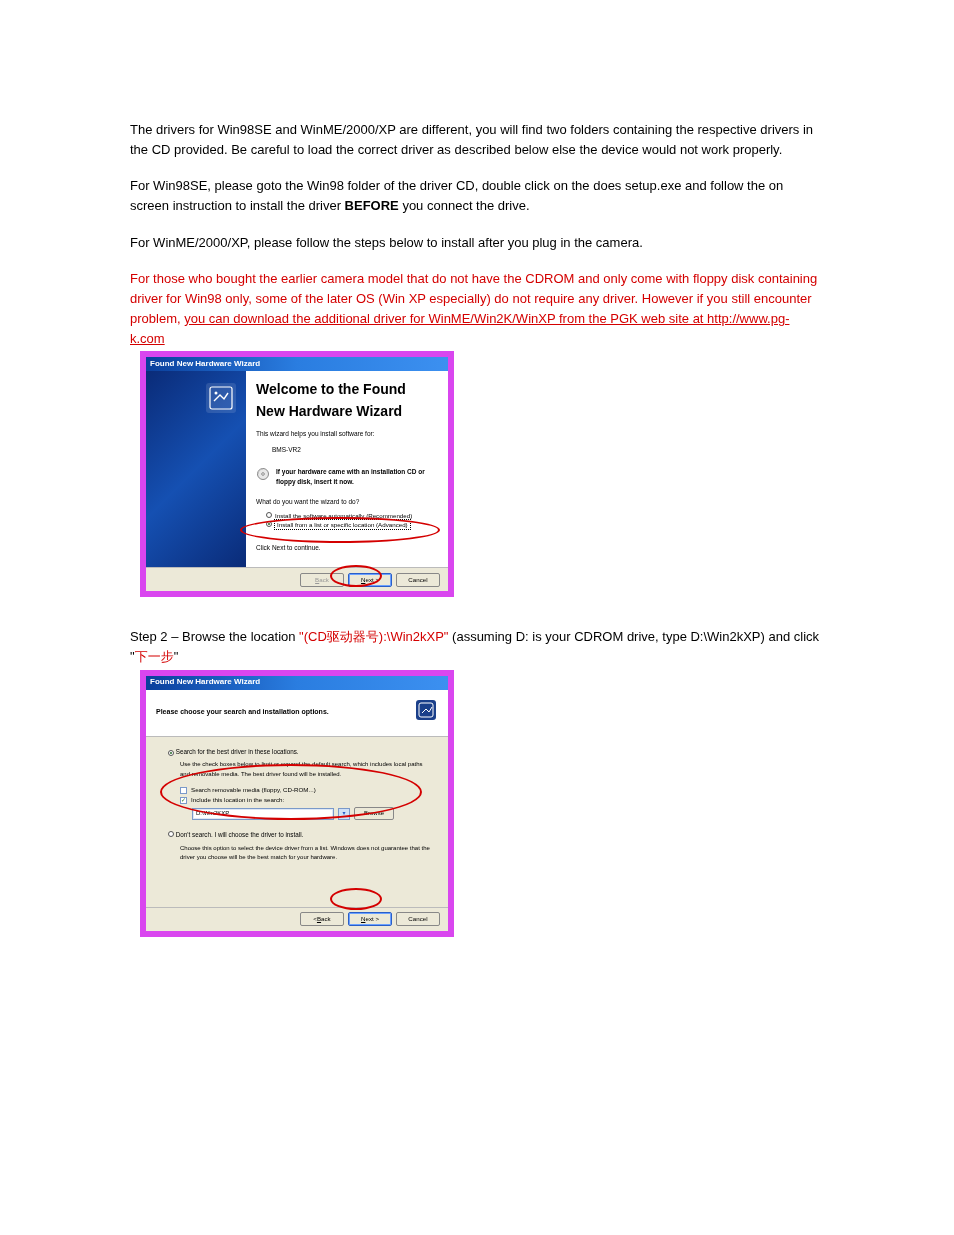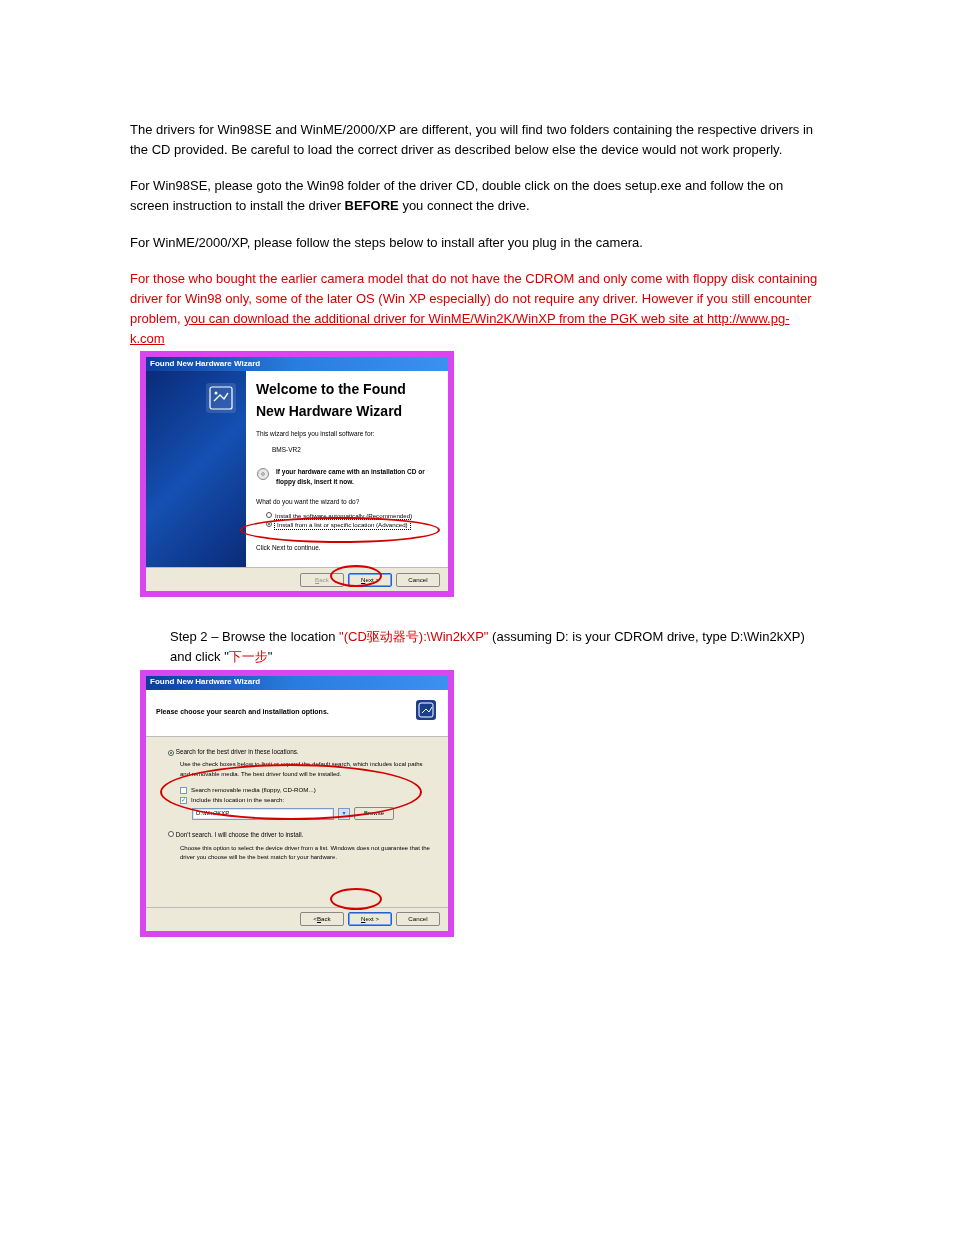--- a/index.html
+++ b/index.html
@@ -12,21 +12,21 @@
     color: #000;
     position: relative;
     padding: 120px 130px 0 130px;
   }
   .doc-text { line-height: 1.55; }
   .doc-text p { margin-bottom: 2px; }
   .spacer { height: 14px; }
   .red { color: #d40000; }
   .redlink { color: #d40000; text-decoration: underline; }
   .step-line { margin-top: 28px; margin-bottom: 12px; }
-  .step-line2 { margin-top: 30px; margin-bottom: 12px; margin-left: 40px; }
+  .step-line2 { margin-top: 30px; margin-bottom: 12px; }
 
   
   .dialog {
     position: relative;
     width: 314px;
     margin-left: 10px;
     font-family: Tahoma, Arial, sans-serif;
     border: 6px solid #d946ef;
     background: #ece9d8;
   }

